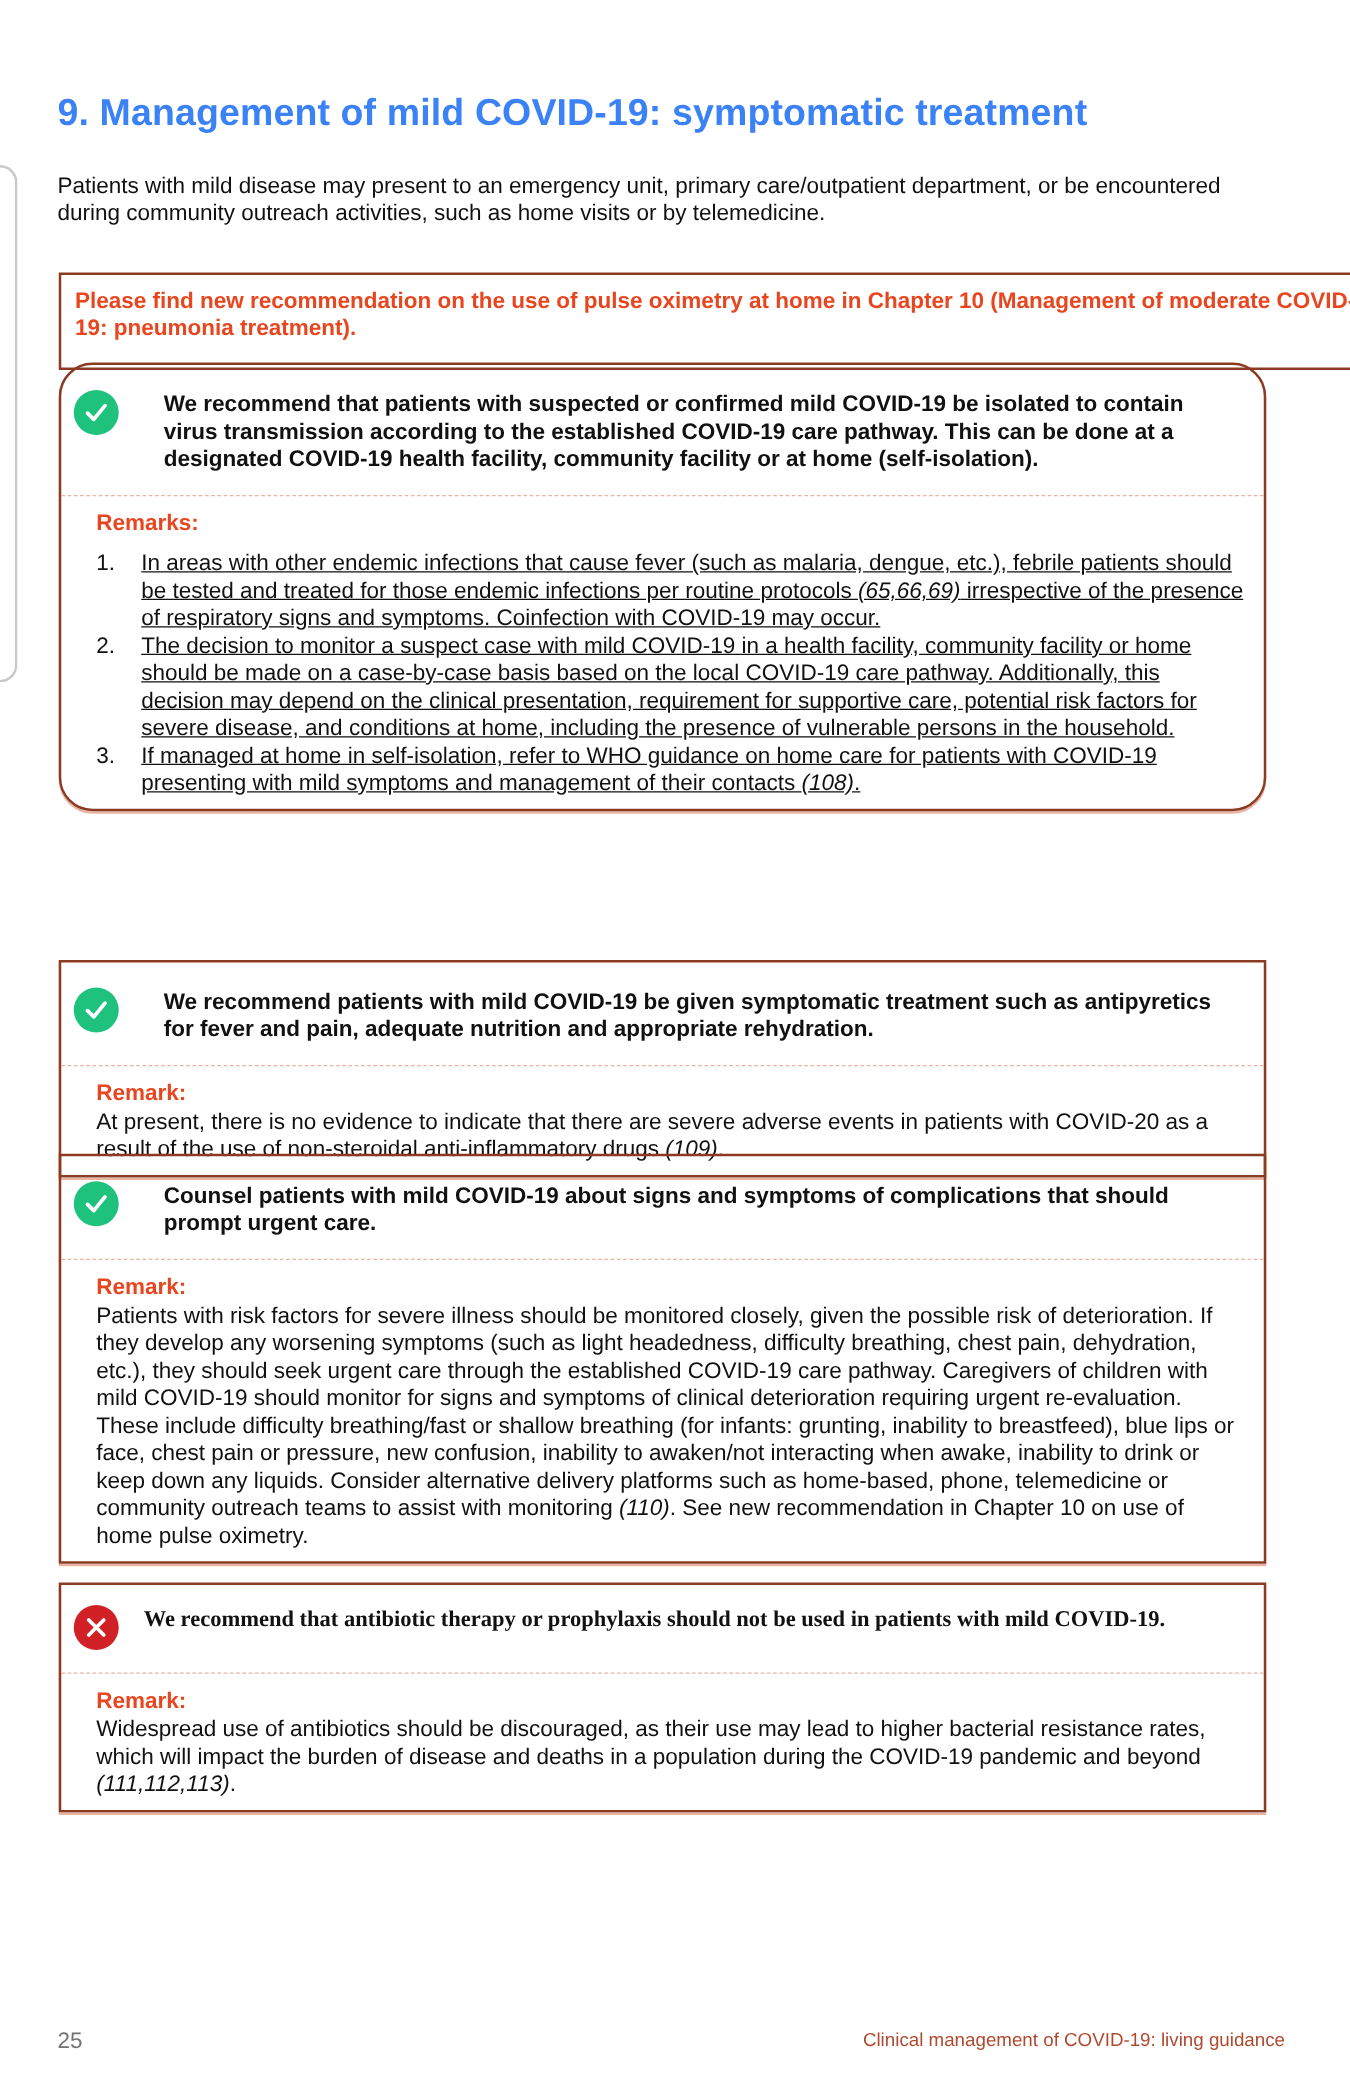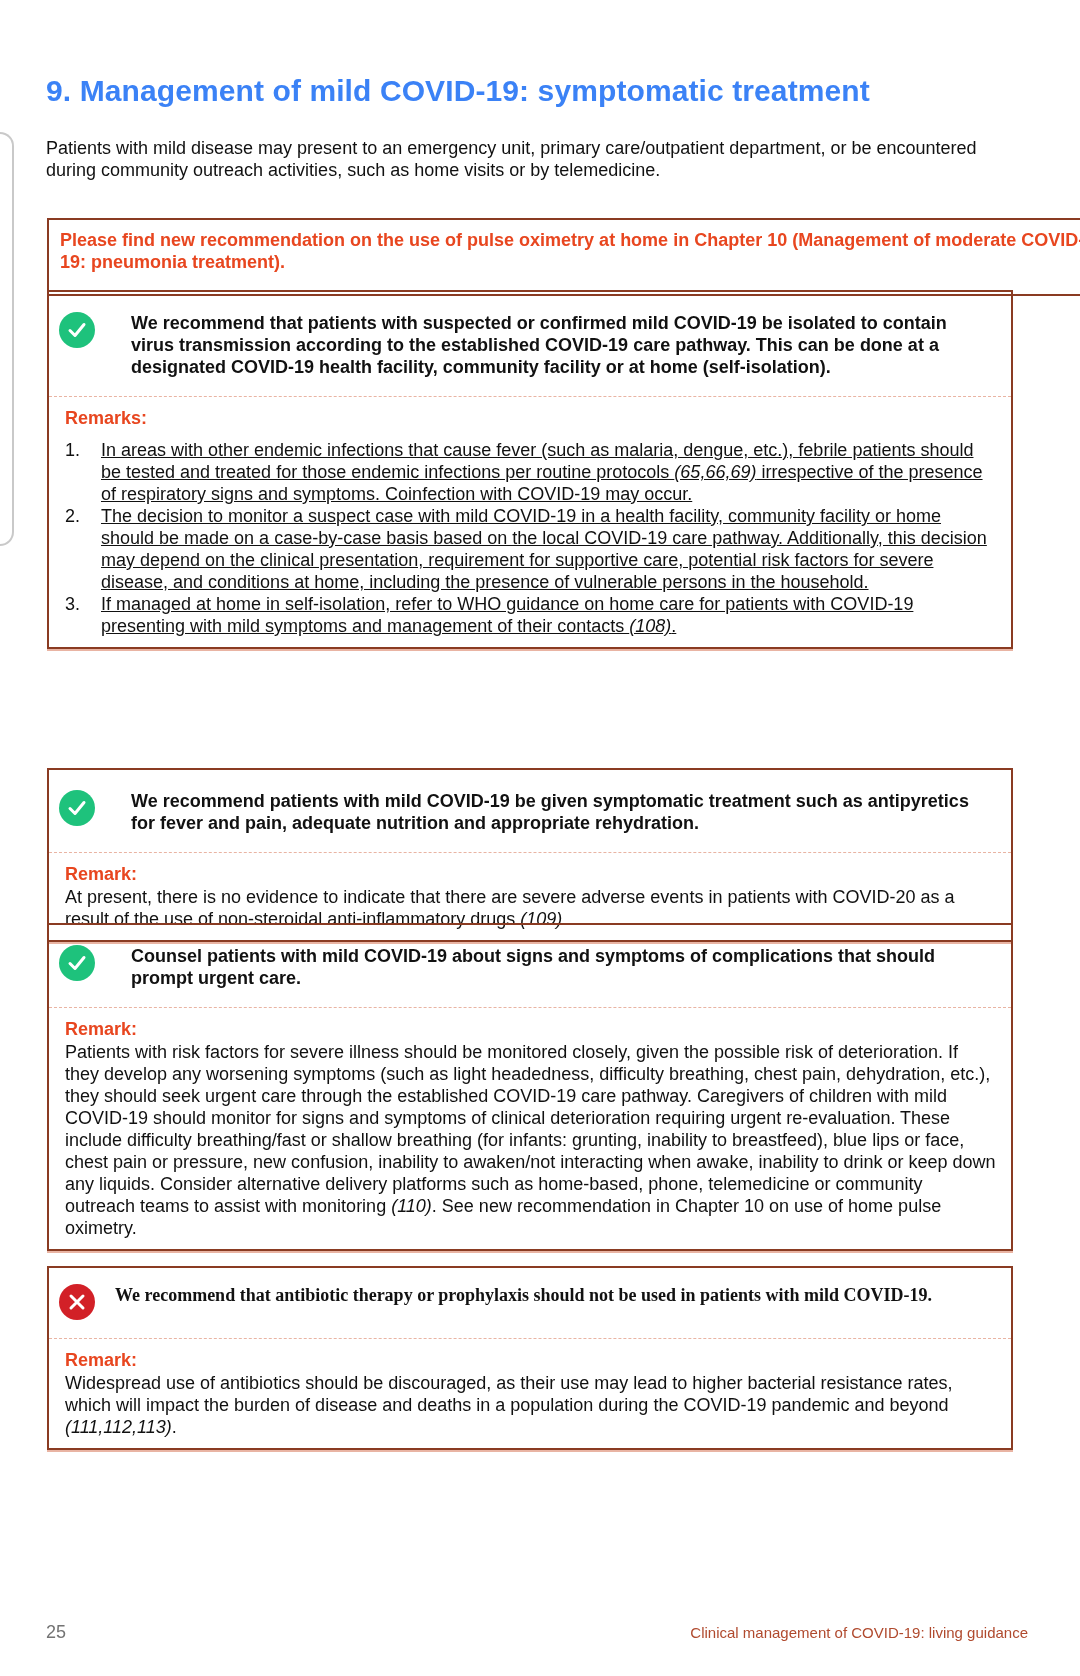--- a/index.html
+++ b/index.html
@@ -15,21 +15,21 @@
   .note-box p { margin: 0; color: #e8461f; font-weight: bold; font-size: 18px; line-height: 22px; }
   .rec { position: absolute; left: 47px; width: 966px; box-sizing: border-box; border: 2px solid #8a3b22;
          box-shadow: 0 2px 0 #e9b4a3; }
   .rec-head { display: flex; align-items: flex-start; padding: 20px 18px 18px 10px; }
   .rec-head .icon { flex: 0 0 auto; width: 36px; height: 36px; border-radius: 50%; margin-right: 36px;
                     display: flex; align-items: center; justify-content: center; margin-top: 0; }
   .icon.check { background: #1ec27c; }
   .icon.cross { background: #d22027; margin-right: 20px; }
   .rec-head .stmt { font-weight: bold; font-size: 18px; line-height: 22px; margin: 0; }
   .divider { border-top: 1px dashed #e9b4a3; margin: 0; }
-  .rem { padding: 10px 14px 10px 16px; font-size: 18px; line-height: 22px; }
+  .rem { padding: 10px 14px 10px 28px; font-size: 18px; line-height: 22px; }
   .rem .label { color: #e8461f; font-weight: bold; margin: 0 0 1px; }
   .rem p { margin: 0; }
   .rem ol { margin: 10px 0 0; padding: 0; list-style: none; }
   .rem li { display: flex; }
   .rem li .num { flex: 0 0 36px; }
   .rem li .txt { flex: 1; text-decoration: underline; }
   em { font-style: italic; }
   .footer-num { position: absolute; left: 46px; top: 1622px; font-size: 18px; color: #737373; }
   .footer-title { position: absolute; right: 52px; top: 1624px; font-size: 15px; color: #b04a2e; }
 </style>
@@ -38,21 +38,21 @@
 
 <div class="side-tab"></div>
 
 <h1 class="title">9. Management of mild COVID-19: symptomatic treatment</h1>
 <p class="intro">Patients with mild disease may present to an emergency unit, primary care/outpatient department, or be encountered during community outreach activities, such as home visits or by telemedicine.</p>
 
 <div class="note-box">
   <p>Please find new recommendation on the use of pulse oximetry at home in Chapter 10 (Management of moderate COVID-19: pneumonia treatment).</p>
 </div>
 
-<div class="rec" style="top:290px;">
+<div class="rec" style="top:290px;border-radius:27px;">
   <div class="rec-head">
     <span class="icon check">
       <svg width="22" height="22" viewBox="0 0 22 22">
           <path d="M4 11.5 L9 16.5 L18 5.5" stroke="#fff" stroke-width="3" fill="none" stroke-linecap="round" stroke-linejoin="round"></path>
         </svg>
     </span>
     <p class="stmt">We recommend that patients with suspected or confirmed mild COVID-19 be isolated to contain virus transmission according to the established COVID-19 care pathway. This can be done at a designated COVID-19 health facility, community facility or at home (self-isolation).</p>
   </div>
   <div class="divider"></div>
   <div class="rem">

